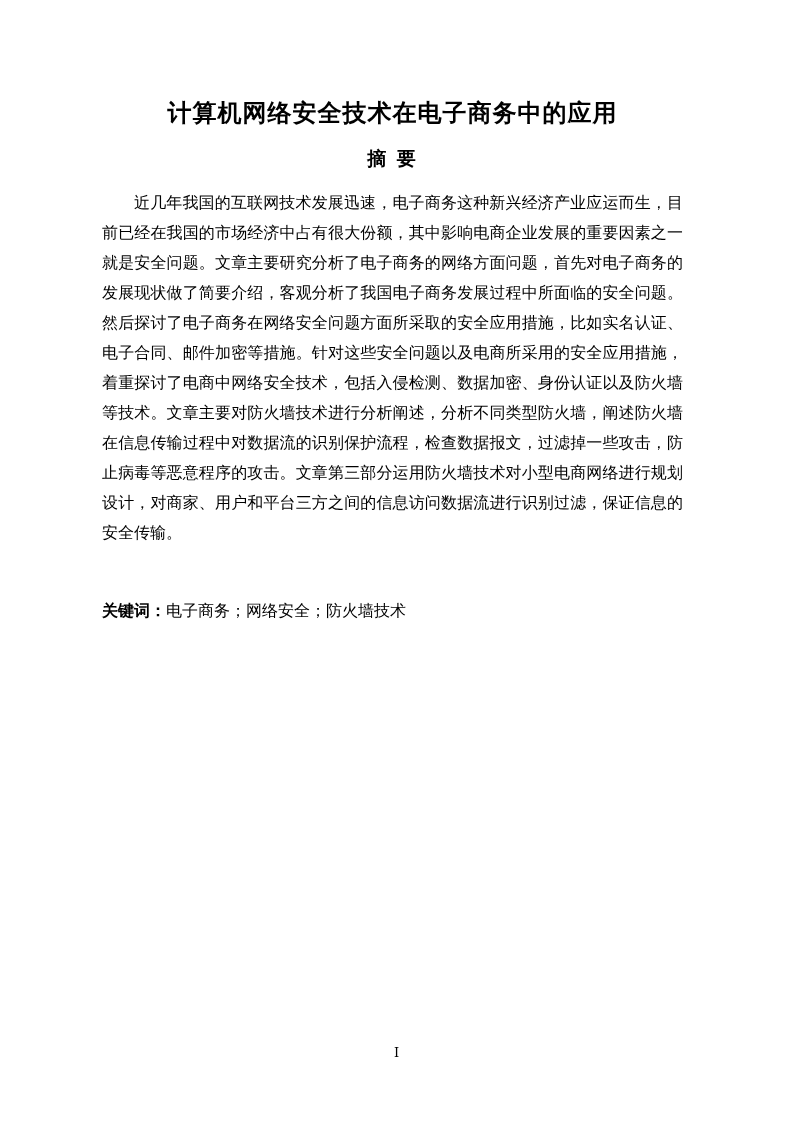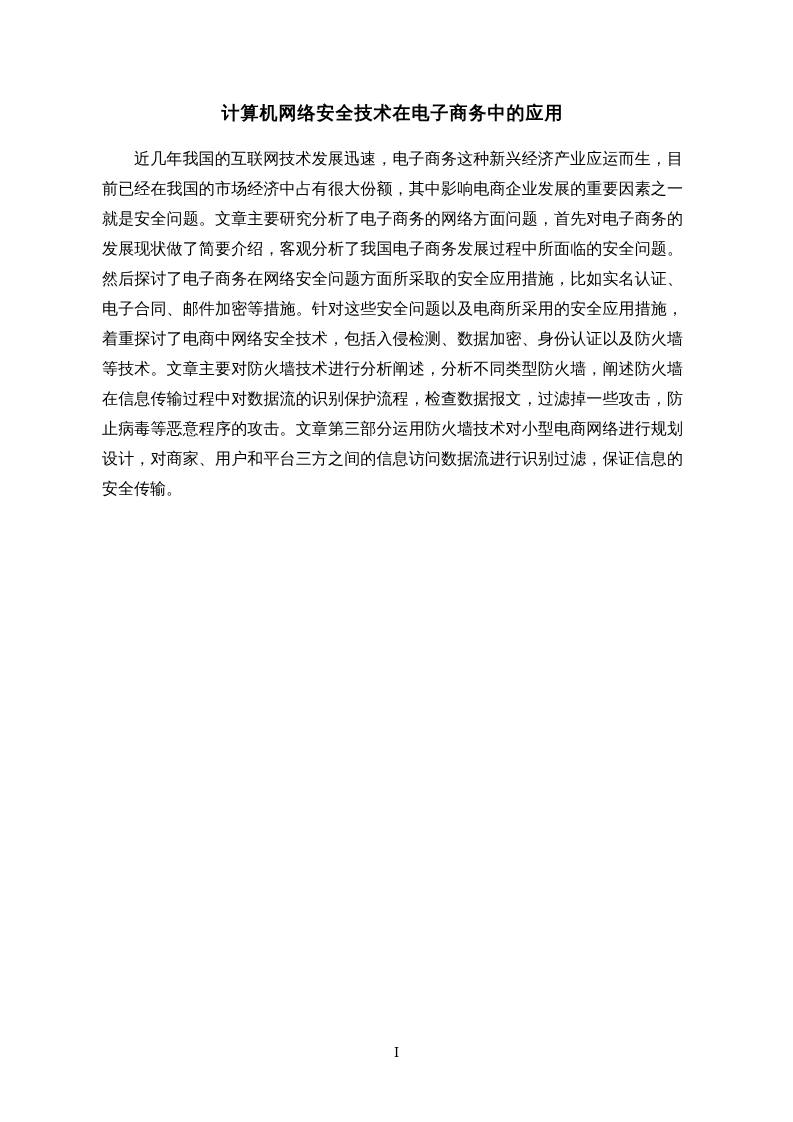--- a/index.html
+++ b/index.html
@@ -14,21 +14,21 @@
     margin: 0 auto;
     background: #ffffff;
     color: #000000;
     box-sizing: border-box;
     padding: 96px 110px 0 102px;
     overflow: hidden;
     font-family: "DejaVu Serif", "Liberation Serif", serif;
   }
   .doc-title {
     margin: 0;
-    font-size: 18px;
+    font-size: 24px;
     line-height: 34px;
     font-weight: bold;
     text-align: center;
     font-family: "DejaVu Sans", "Liberation Sans", sans-serif;
     letter-spacing: 1px;
   }
   .section-heading {
     margin: 12px 0 0 0;
     font-size: 19px;
     line-height: 32px;
@@ -63,18 +63,22 @@
     font-size: 13px;
     line-height: 14px;
   }
 </style>
 </head>
 <body>
 
 <div class="page">
   <h1 class="doc-title">计算机网络安全技术在电子商务中的应用</h1>
 
+  <h2 class="section-heading">摘 要</h2>
 
   <p class="abstract-paragraph">近几年我国的互联网技术发展迅速，电子商务这种新兴经济产业应运而生，目前已经在我国的市场经济中占有很大份额，其中影响电商企业发展的重要因素之一就是安全问题。文章主要研究分析了电子商务的网络方面问题，首先对电子商务的发展现状做了简要介绍，客观分析了我国电子商务发展过程中所面临的安全问题。然后探讨了电子商务在网络安全问题方面所采取的安全应用措施，比如实名认证、电子合同、邮件加密等措施。针对这些安全问题以及电商所采用的安全应用措施，着重探讨了电商中网络安全技术，包括入侵检测、数据加密、身份认证以及防火墙等技术。文章主要对防火墙技术进行分析阐述，分析不同类型防火墙，阐述防火墙在信息传输过程中对数据流的识别保护流程，检查数据报文，过滤掉一些攻击，防止病毒等恶意程序的攻击。文章第三部分运用防火墙技术对小型电商网络进行规划设计，对商家、用户和平台三方之间的信息访问数据流进行识别过滤，保证信息的安全传输。</p>
 
+  <div class="keywords-line">
+    <span class="keywords-label">关键词：</span><span>电子商务；网络安全；防火墙技术</span>
+  </div>
 
   <div class="page-footer">I</div>
 </div>
 
 </body></html>

